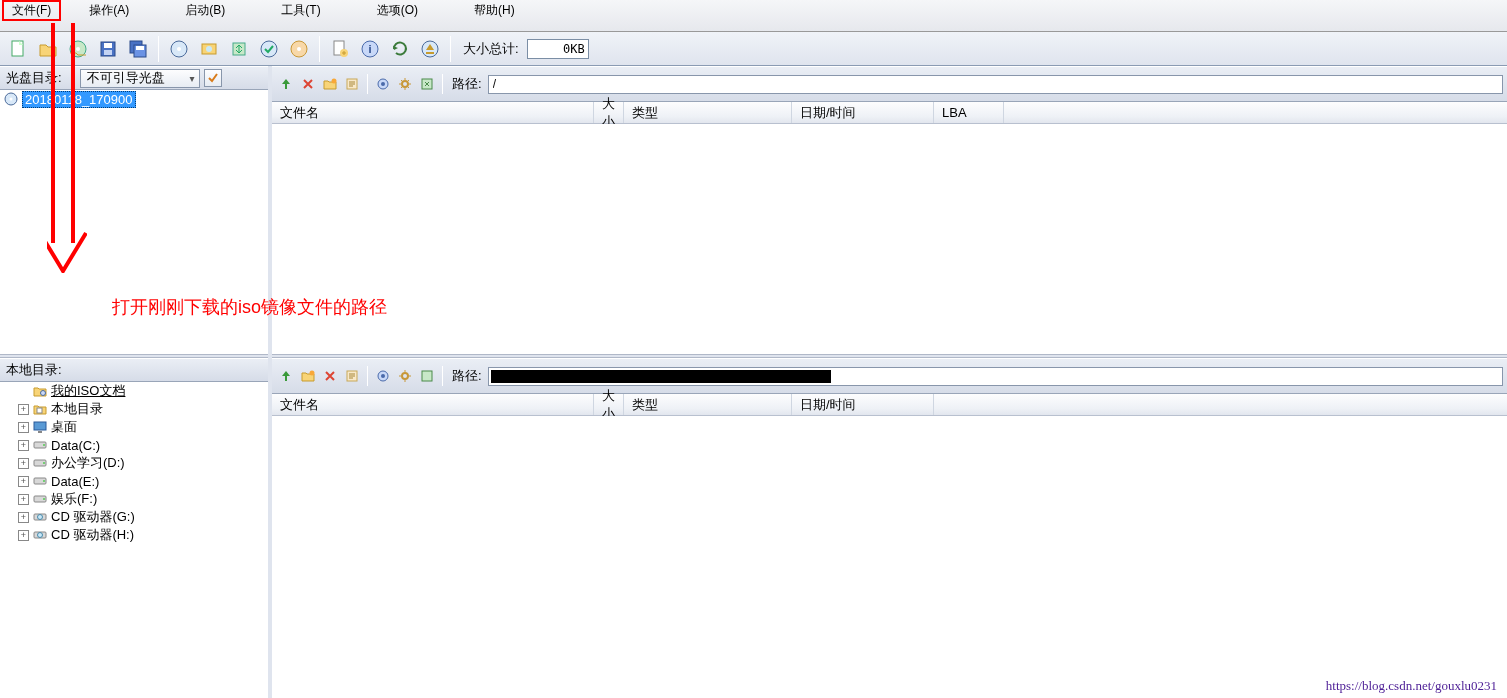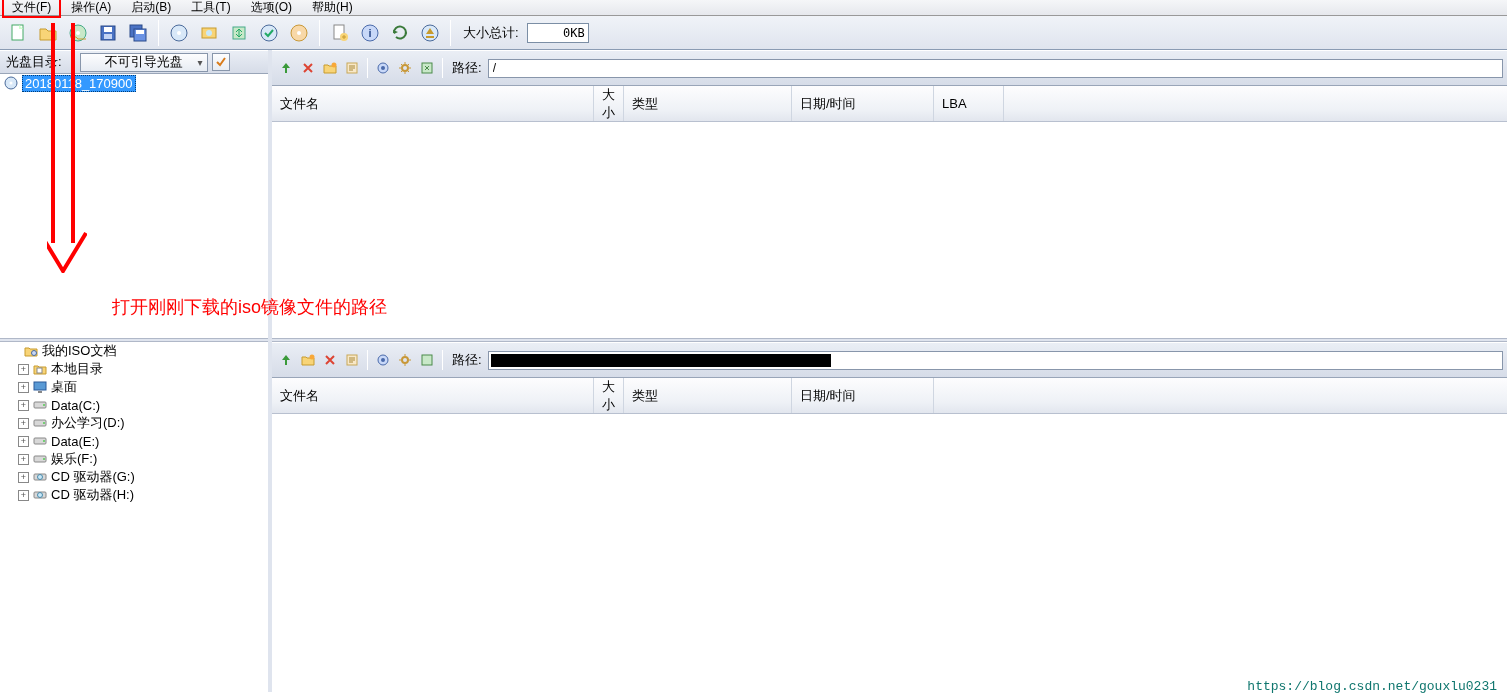--- a/index.html
+++ b/index.html
@@ -8,29 +8,29 @@
       font-size: 12px;
       background: #fff;
       width: 1507px;
       height: 698px;
       overflow: hidden;
       position: relative;
     }
 
     
     .menubar {
-      height: 16px;
+      height: 32px;
       background: linear-gradient(#f5f6f8, #e6e8ed);
       border-bottom: 1px solid #999;
       display: flex;
-      align-items: center;
+      align-items: flex-start;
       padding: 0 2px;
     }
     .menu-item {
-      padding: 2px 10px;
+      padding: 2px 28px;
       cursor: default;
     }
     .menu-item.highlighted {
       border: 2px solid #ff0000;
       padding: 0 8px;
     }
 
     
     .toolbar {
       height: 34px;
@@ -117,21 +117,21 @@
       align-items: center;
       padding: 0 6px;
       font-size: 13px;
     }
     .panel-header .dropdown {
       background: linear-gradient(#fdfdfe, #e7ecf3);
       border: 1px solid #8896ab;
       height: 19px;
       display: flex;
       align-items: center;
-      padding: 0 24px;
+      padding: 0 6px;
       margin-left: 18px;
       min-width: 120px;
       position: relative;
     }
     .panel-header .dropdown::after {
       content: "▾";
       position: absolute;
       right: 4px;
       font-size: 10px;
       color: #555;
@@ -168,21 +168,21 @@
       flex: 1;
       height: 19px;
       border: 1px solid #8896ab;
       background: #fff;
       padding: 0 4px;
       font-size: 12px;
     }
 
     
     .col-headers {
-      height: 36px;
+      height: 22px;
       background: linear-gradient(#fdfdfe, #eef1f6 70%, #e2e6ee);
       border-bottom: 1px solid #b8c0cf;
       display: flex;
       align-items: center;
     }
     .col-headers .ch {
       border-right: 1px solid #cfd6e1;
       padding: 0 8px;
       height: 100%;
       display: flex;
@@ -237,23 +237,23 @@
       top: 295px;
       color: #ff0000;
       font-size: 18px;
       font-family: "SimSun", "宋体", sans-serif;
       pointer-events: none;
     }
     .watermark {
       position: absolute;
       right: 10px;
       bottom: 4px;
-      color: #0f766e;
+      color: #4c1d95;
       font-size: 13px;
-      font-family: Liberation Mono, monospace;
+      font-family: Liberation Serif, serif;
     }
 
     
     svg { display: block; }
 
     .top-pane { flex: 0 0 288px; display: flex; flex-direction: column; }
     .bot-pane { flex: 1; display: flex; flex-direction: column; }
     .right-top { flex: 0 0 288px; display: flex; flex-direction: column; }
     .right-bot { flex: 1; display: flex; flex-direction: column; }
   </style>
@@ -386,22 +386,25 @@
               <circle cx="7" cy="7" r="6" fill="#d8e8f8" stroke="#4a6a9a"></circle>
               <circle cx="7" cy="7" r="1.5" fill="#fff"></circle>
             </svg>
           <span class="selected-label">20180118_170900</span>
         </div>
       </div>
     </div>
     <div class="hsplit"></div>
 
     <div class="bot-pane">
+      <div class="panel-header">
+        <span>本地目录:</span>
+      </div>
       <div class="tree-pane" id="local-tree">
-      <div class="tree-item" style="padding-left: 9px;">
+      <div class="tree-item" style="padding-left: 18px; text-decoration: underline;">
             <span class="spacer"></span>
             <span>
               <svg width="14" height="14" viewBox="0 0 14 14">
                 <path d="M1 4 L5 4 L6 5 L13 5 L13 12 L1 12 Z" fill="#f8d477" stroke="#c79b2e"></path>
                 <circle cx="10" cy="9" r="2.5" fill="#c8d8f8" stroke="#4a6a9a"></circle>
               </svg>
             </span>
             <span>我的ISO文档</span>
           </div>
           <div class="tree-item" style="padding-left: 18px;">

